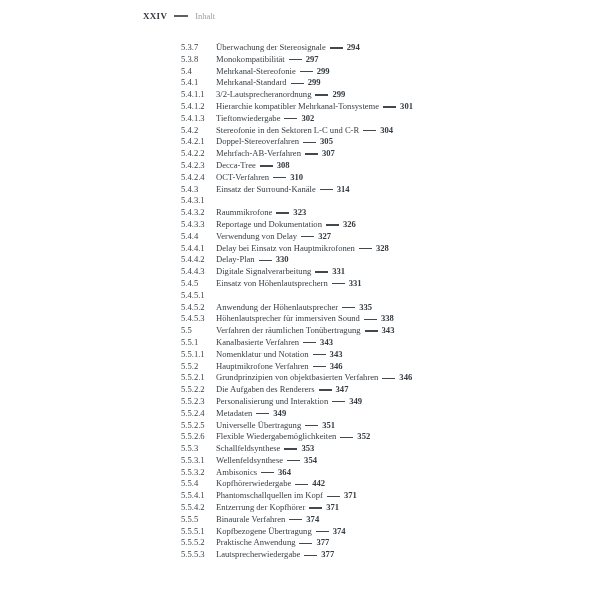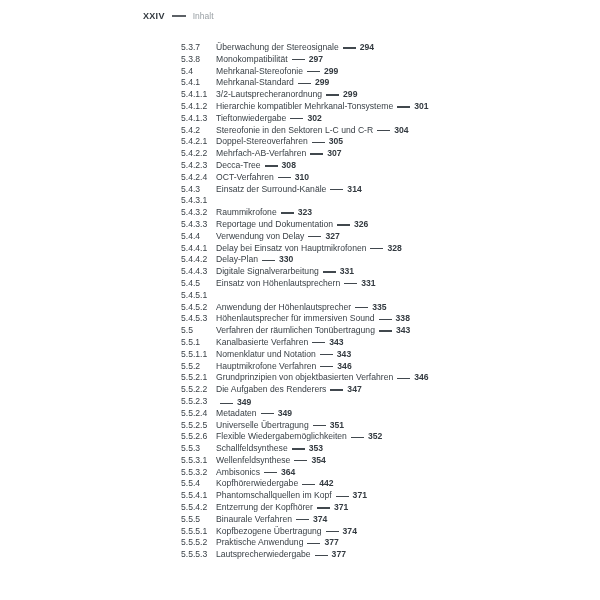--- a/index.html
+++ b/index.html
@@ -5,21 +5,21 @@
   html, body {
     margin: 0;
     padding: 0;
     background: #ffffff;
   }
   .page {
     position: relative;
     width: 600px;
     height: 600px;
     background: #ffffff;
-    font-family: Liberation Sans, sans-serif;
+    font-family: Liberation Serif, serif;
     color: #3a4147;
     overflow: hidden;
   }
   .header {
     position: absolute;
     left: 143px;
     top: 11px;
     display: flex;
     align-items: center;
     font-size: 9px;
@@ -350,20 +350,21 @@
       <span class="titlewrap">
         <span class="title">Die Aufgaben des Renderers</span>
         <span class="dash"></span>
         <span class="pagenum">347</span>
       </span>
     </div>
 
     <div class="row">
       <span class="num">5.5.2.3</span>
       <span class="titlewrap">
+        <span class="title">Personalisierung und Interaktion</span>
         <span class="dash"></span>
         <span class="pagenum">349</span>
       </span>
     </div>
 
     <div class="row">
       <span class="num">5.5.2.4</span>
       <span class="titlewrap">
         <span class="title">Metadaten</span>
         <span class="dash"></span>

